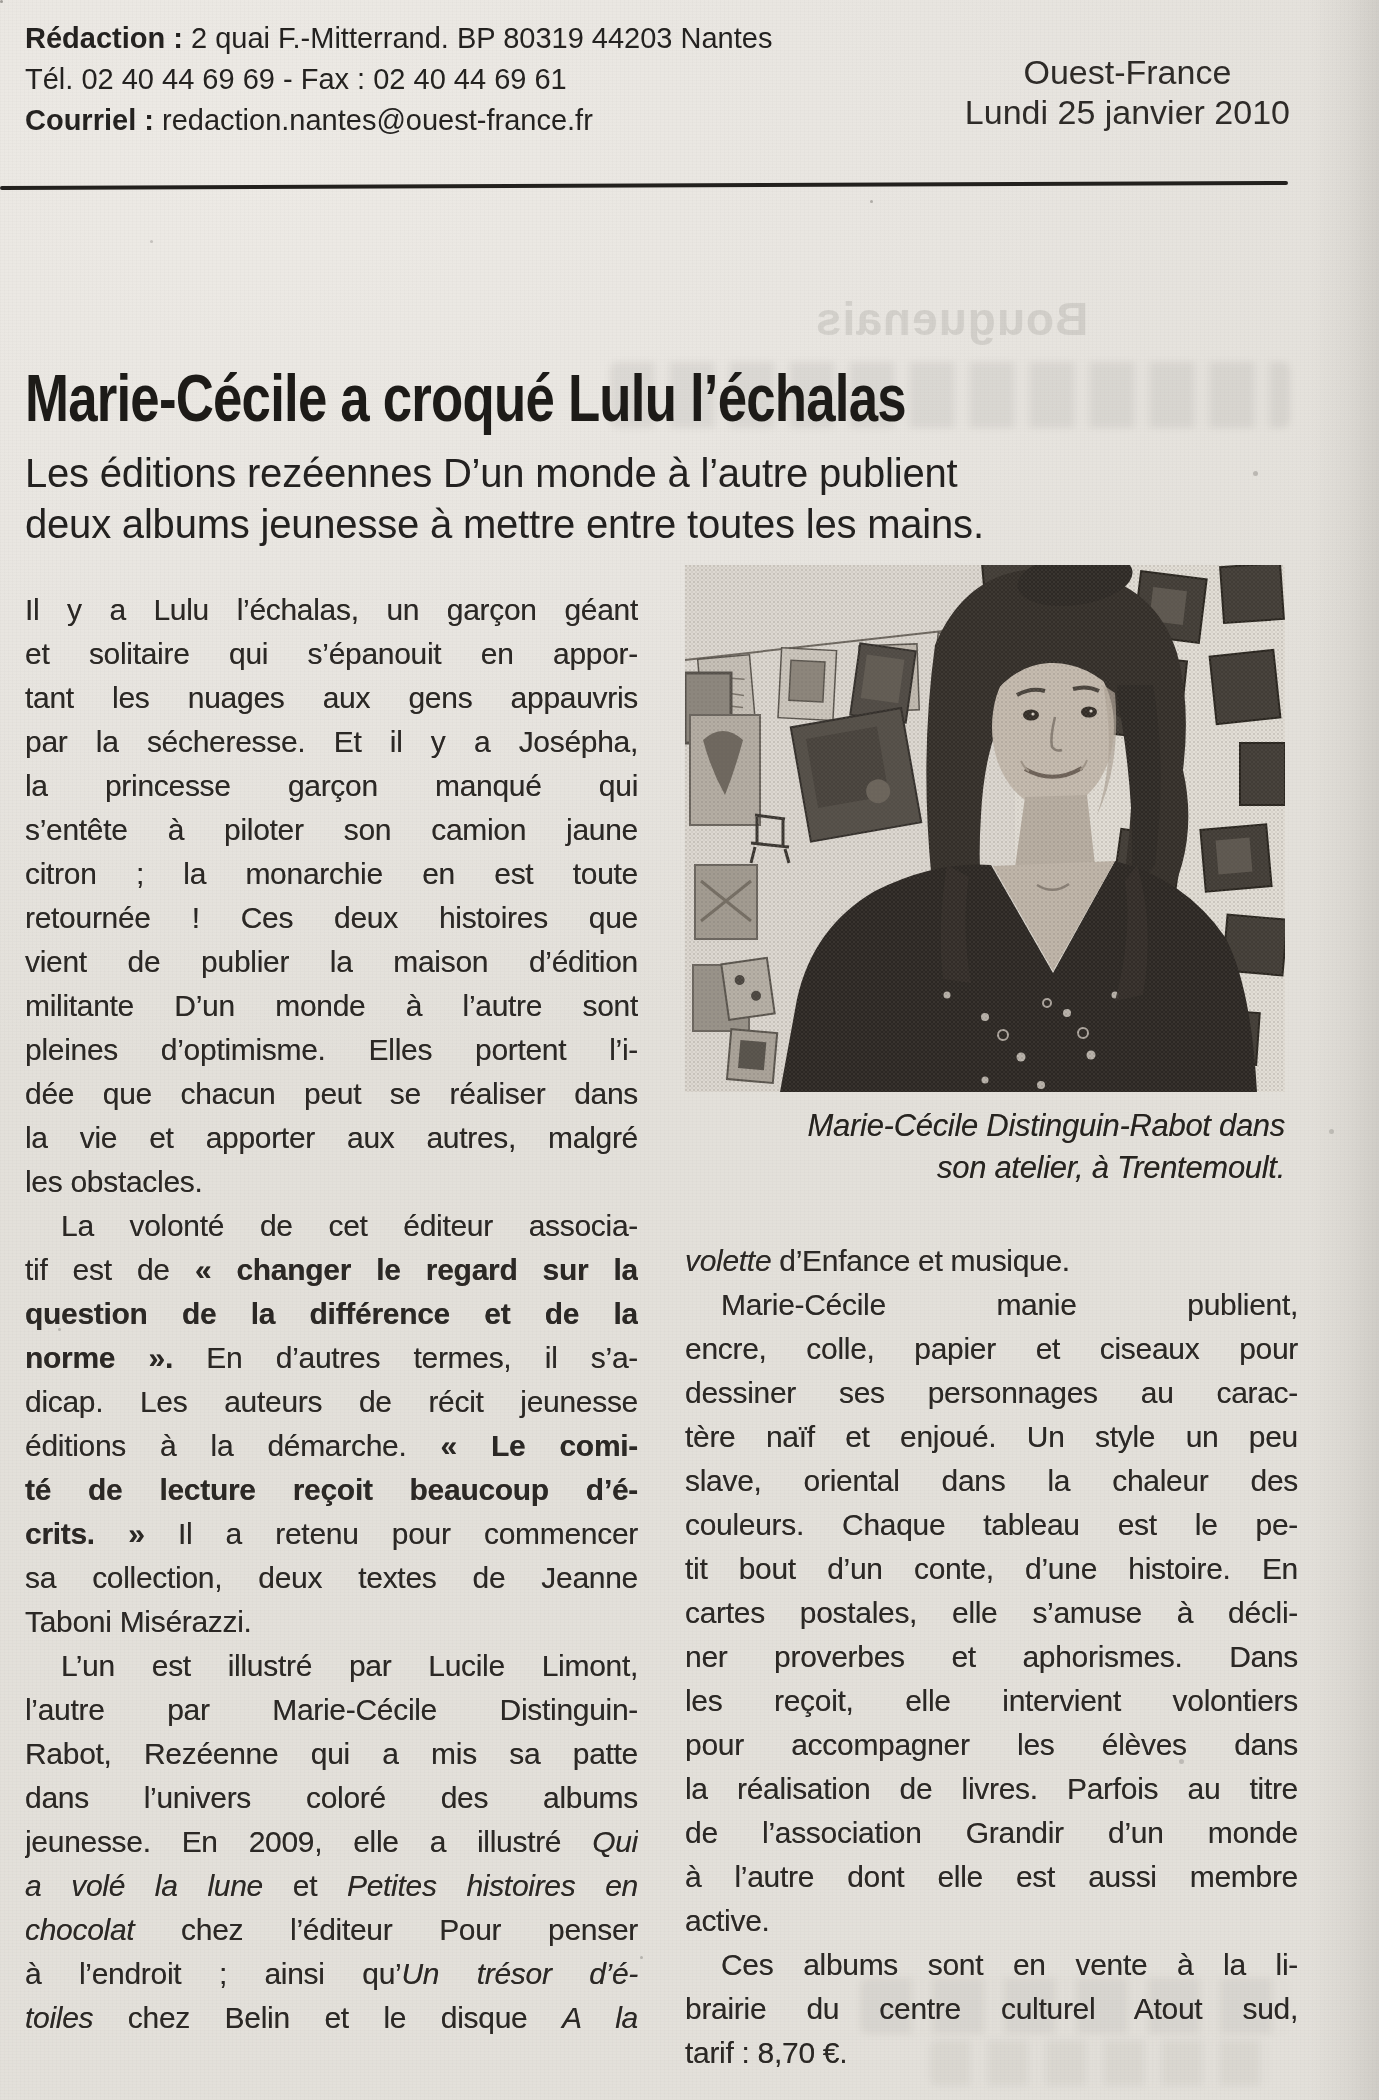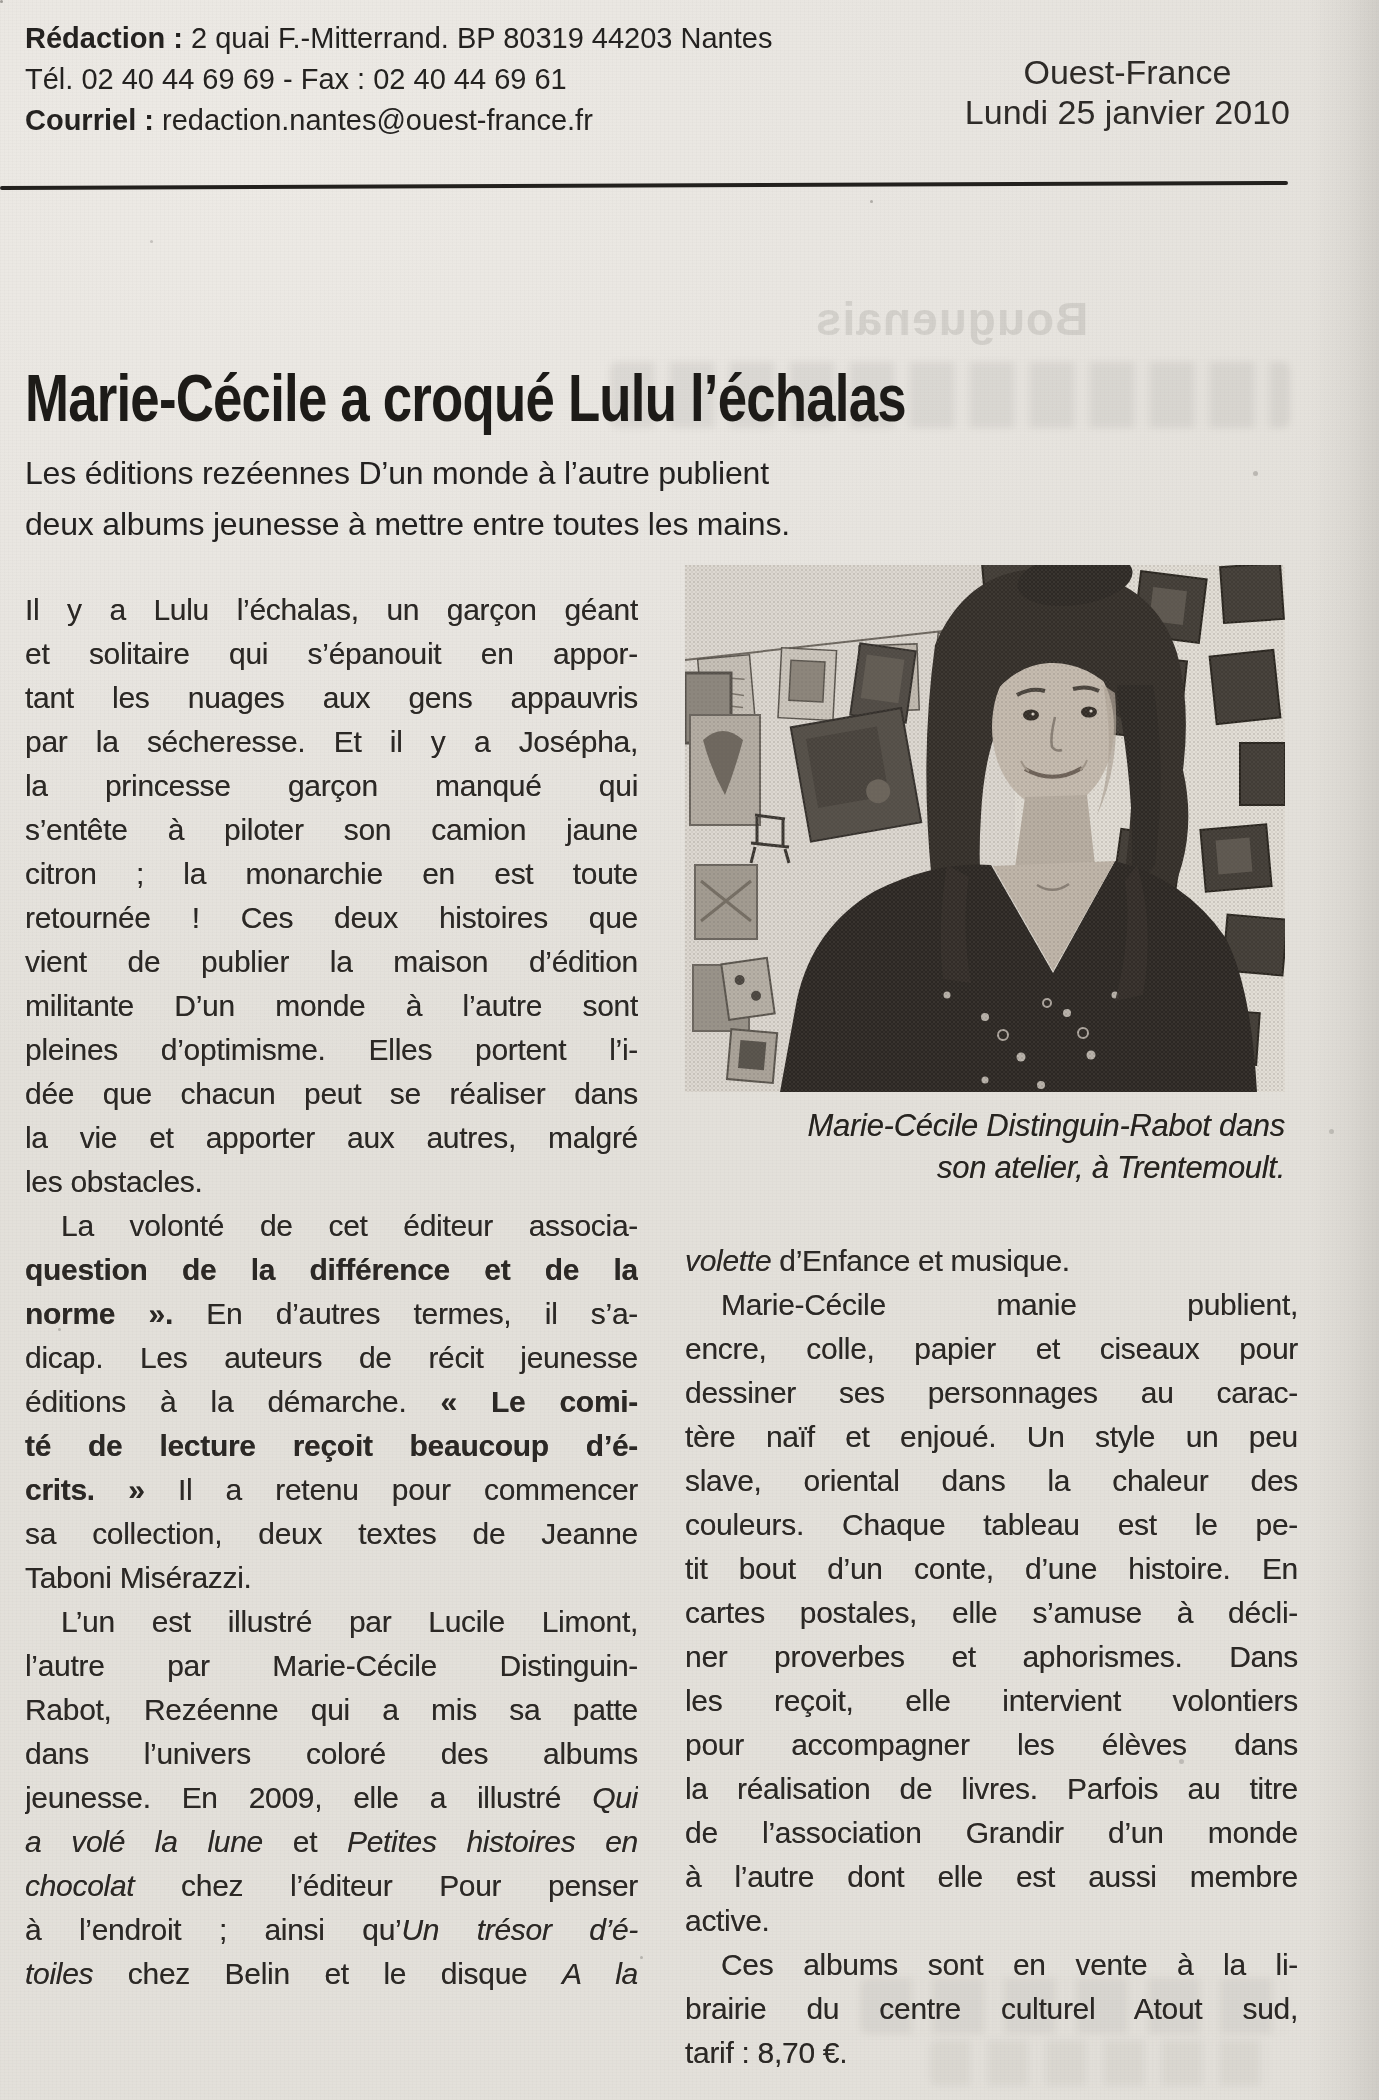--- a/index.html
+++ b/index.html
@@ -42,21 +42,21 @@
   .mast-left{position:absolute;left:25px;top:18px;font-size:29px;line-height:41px;color:#242220;}
   .mast-left .b{font-weight:700;}
   .mast-right{position:absolute;right:89px;top:52px;text-align:center;font-size:34px;line-height:40px;color:#2e2b28;}
   .rule{position:absolute;left:0;top:186px;width:1288px;height:4px;background:#23211e;
     transform:rotate(-0.22deg);transform-origin:left center;border-radius:2px;}
 
   
   .headline{position:absolute;left:25px;top:360px;margin:0;
     font-size:66px;font-weight:700;letter-spacing:-1px;color:#1d1b18;white-space:nowrap;
     transform:scaleX(0.80);transform-origin:left top;}
-  .subtitle{position:absolute;left:25px;top:448px;font-size:32px;line-height:51px;color:#232120;letter-spacing:-0.2px;}
+  .subtitle{position:absolute;left:25px;top:448px;font-size:40px;line-height:51px;color:#232120;letter-spacing:-0.2px;}
 
   
   .col{position:absolute;font-size:30px;line-height:44px;letter-spacing:-0.3px;}
   .col-left{left:25px;top:588px;width:613px;}
   .col-right{left:685px;top:565px;width:613px;}
   .para{margin:0;}
   .para.indent .line:first-child{text-indent:36px;}
   .line{text-align:justify;text-align-last:justify;height:44px;overflow:hidden;
     text-shadow:0 0 0.5px rgba(43,40,37,0.55);}
   .line.rag{text-align-last:left;}
@@ -122,20 +122,21 @@
         <div class="line"><span>retournée ! Ces deux histoires que</span></div>
         <div class="line"><span>vient de publier la maison d’édition</span></div>
         <div class="line"><span>militante D’un monde à l’autre sont</span></div>
         <div class="line"><span>pleines d’optimisme. Elles portent l’i-</span></div>
         <div class="line"><span>dée que chacun peut se réaliser dans</span></div>
         <div class="line"><span>la vie et apporter aux autres, malgré</span></div>
         <div class="line rag"><span>les obstacles.</span></div>
       </div>
       <div class="para indent">
         <div class="line"><span>La volonté de cet éditeur associa-</span></div>
+        <div class="line"><span>tif est de </span><span class="b">« changer le regard sur la</span></div>
         <div class="line"><span class="b">question de la différence et de la</span></div>
         <div class="line"><span class="b">norme ».</span><span> En d’autres termes, il s’a-</span></div>
         <div class="line"><span>dicap. Les auteurs de récit jeunesse</span></div>
         <div class="line"><span>éditions à la démarche. </span><span class="b">« Le comi-</span></div>
         <div class="line"><span class="b">té de lecture reçoit beaucoup d’é-</span></div>
         <div class="line"><span class="b">crits. »</span><span> Il a retenu pour commencer</span></div>
         <div class="line"><span>sa collection, deux textes de Jeanne</span></div>
         <div class="line rag"><span>Taboni Misérazzi.</span></div>
       </div>
       <div class="para indent">

